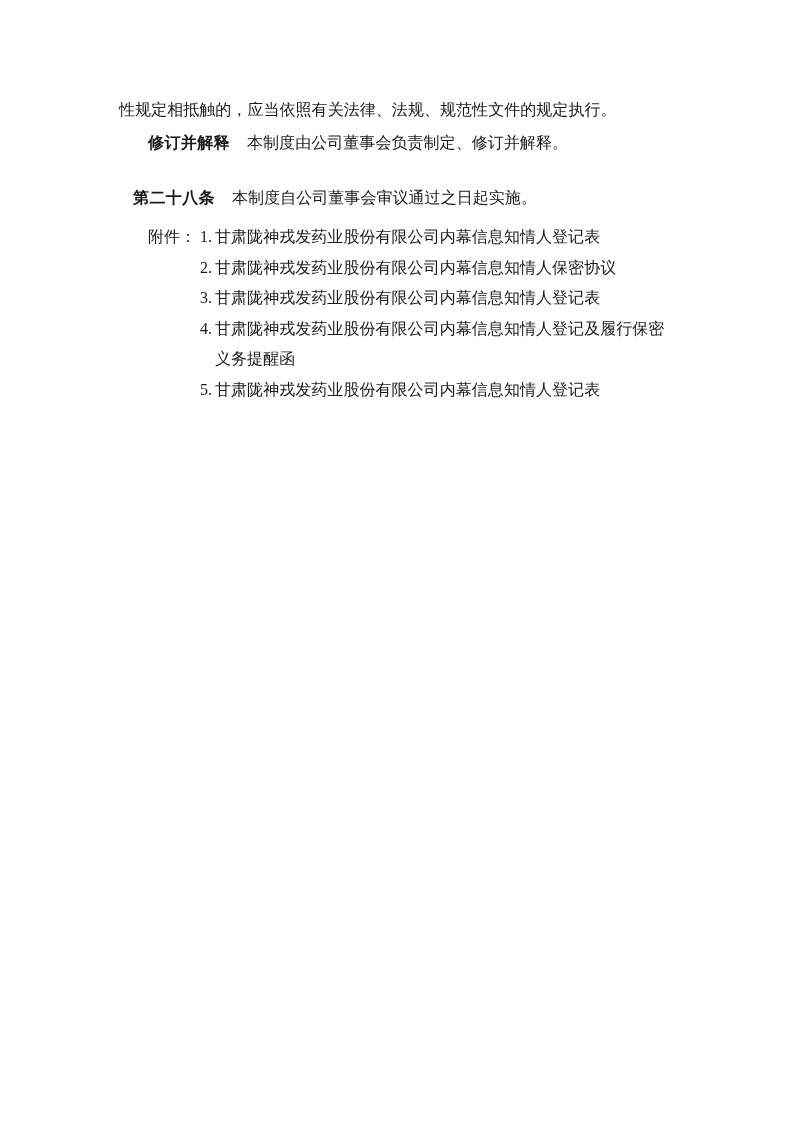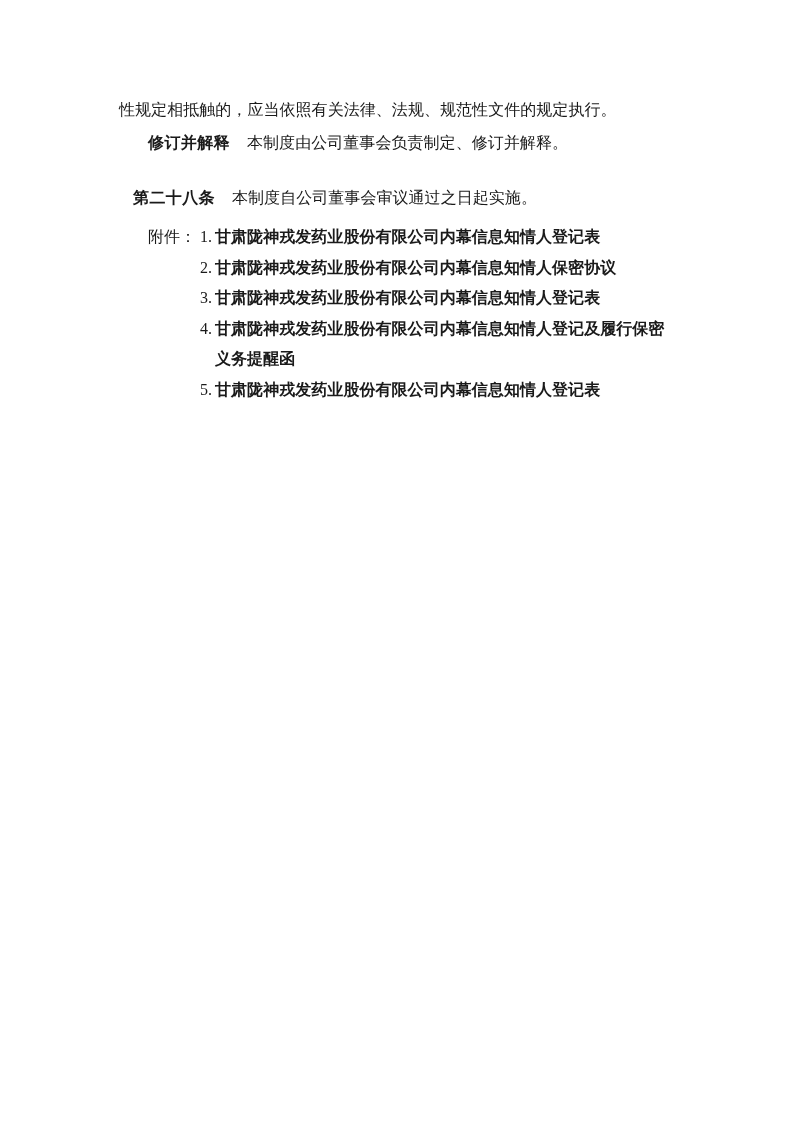--- a/index.html
+++ b/index.html
@@ -55,21 +55,20 @@
   .att-num {
     display: block;
     flex: 0 0 15px;
     width: 15px;
     font-family: "Liberation Serif", "DejaVu Serif", serif;
   }
   .att-text {
     display: block;
     max-width: 457px;
     letter-spacing: 0.05px;
-    font-weight: bold;
   }
 </style>
 </head>
 <body>
 
 <div class="page">
 
   <div class="line" style="left:119px; top:100px;">
     <span class="para-text">性规定相抵触的，应当依照有关法律、法规、规范性文件的规定执行。</span>
   </div>

